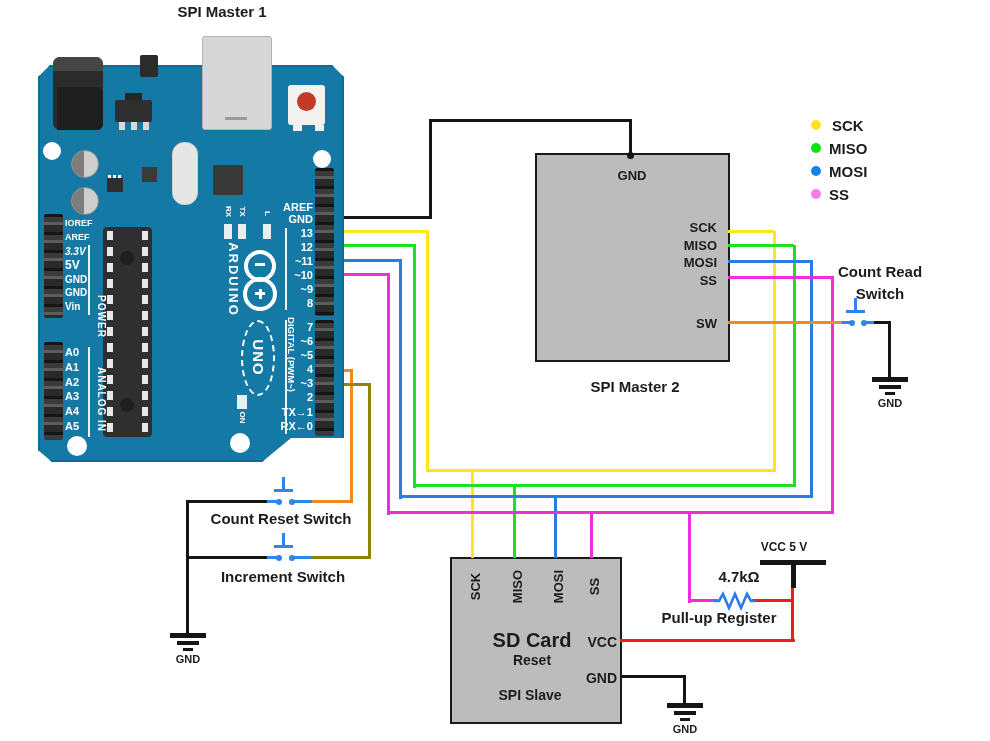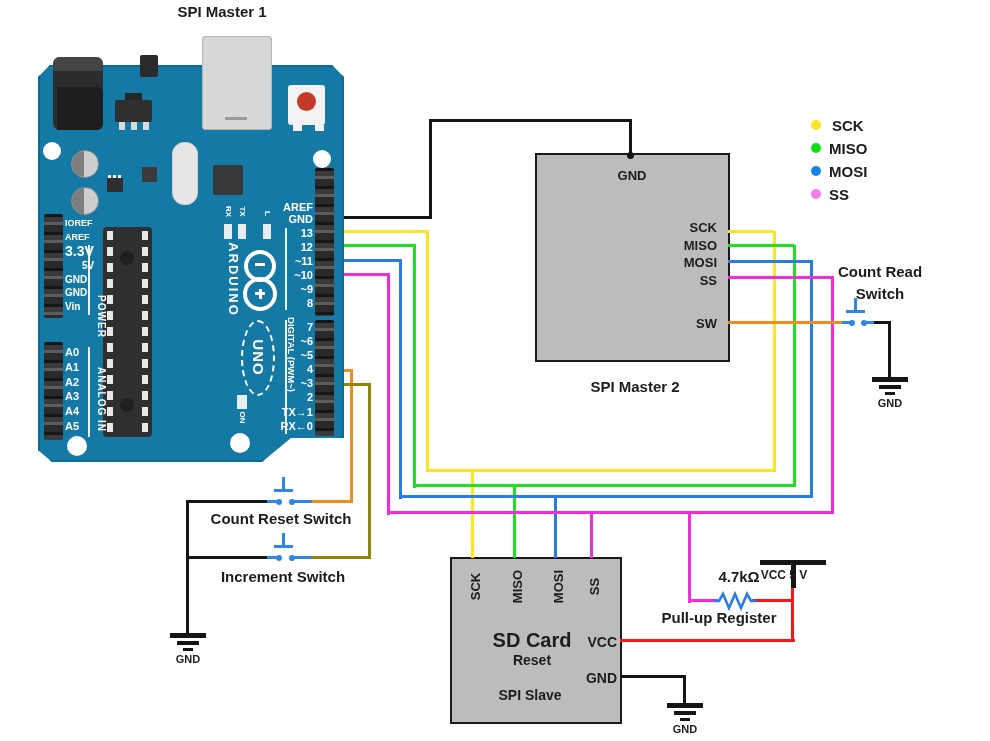--- a/index.html
+++ b/index.html
@@ -219,21 +219,21 @@
 
 <div class="gnd" style="left:667px;top:703px;">
     <div class="b1"></div>
     <div class="b2"></div>
     <div class="b3"></div>
   </div>
 <div class="lbl t11 ctr" style="left:655px;top:723px;width:60px;">GND</div>
 
 <div class="abs" style="left:760px;top:560px;width:66px;height:5px;background:#151515;"></div>
 <div class="abs" style="left:791px;top:563px;width:5px;height:25px;background:#151515;"></div>
-<div class="lbl t12 ctr" style="left:734px;top:568px;width:100px;">VCC 5 V</div>
+<div class="lbl t12 ctr" style="left:734px;top:540px;width:100px;">VCC 5 V</div>
 
 <svg class="abs" style="left:714px;top:591px;" width="42" height="20">
   <polyline points="0,10 5,10 9,3 15,17 21,3 27,17 33,3 37,10 42,10" fill="none" stroke="#2a7de8" stroke-width="2.6"></polyline>
 </svg>
 <div class="lbl t15 ctr" style="left:679px;top:568px;width:120px;">4.7kΩ</div>
 <div class="lbl t15 ctr" style="left:629px;top:609px;width:180px;">Pull-up Register</div>
 
 <div id="arduino">
   <div id="board"></div>
 
@@ -308,22 +308,22 @@
   <div class="pinlbl rgt" style="left:195px;top:270px;width:80px;">~6</div>
   <div class="pinlbl rgt" style="left:195px;top:284px;width:80px;">~5</div>
   <div class="pinlbl rgt" style="left:195px;top:298px;width:80px;">4</div>
   <div class="pinlbl rgt" style="left:195px;top:312px;width:80px;">~3</div>
   <div class="pinlbl rgt" style="left:195px;top:326px;width:80px;">2</div>
   <div class="pinlbl rgt" style="left:195px;top:341px;width:80px;">TX→1</div>
   <div class="pinlbl rgt" style="left:195px;top:355px;width:80px;">RX←0</div>
 
   <div class="pinlbl" style="left:27px;top:152px;font-size:9px;">IOREF</div>
   <div class="pinlbl" style="left:27px;top:166px;font-size:9px;">AREF</div>
-  <div class="pinlbl" style="left:27px;top:180px;font-size:14px;">3.3V</div>
-  <div class="pinlbl" style="left:44px;top:194px;font-size:10px;">5V</div>
+  <div class="pinlbl" style="left:27px;top:180px;font-size:10px;font-style:italic;">3.3V</div>
+  <div class="pinlbl" style="left:27px;top:194px;font-size:12px;">5V</div>
   <div class="pinlbl" style="left:27px;top:208px;font-size:10px;">GND</div>
   <div class="pinlbl" style="left:27px;top:221px;font-size:10px;">GND</div>
   <div class="pinlbl" style="left:27px;top:235px;font-size:10px;">Vin</div>
 
   <div class="pinlbl" style="left:27px;top:281px;">A0</div>
   <div class="pinlbl" style="left:27px;top:296px;">A1</div>
   <div class="pinlbl" style="left:27px;top:311px;">A2</div>
   <div class="pinlbl" style="left:27px;top:325px;">A3</div>
   <div class="pinlbl" style="left:27px;top:340px;">A4</div>
   <div class="pinlbl" style="left:27px;top:355px;">A5</div>

